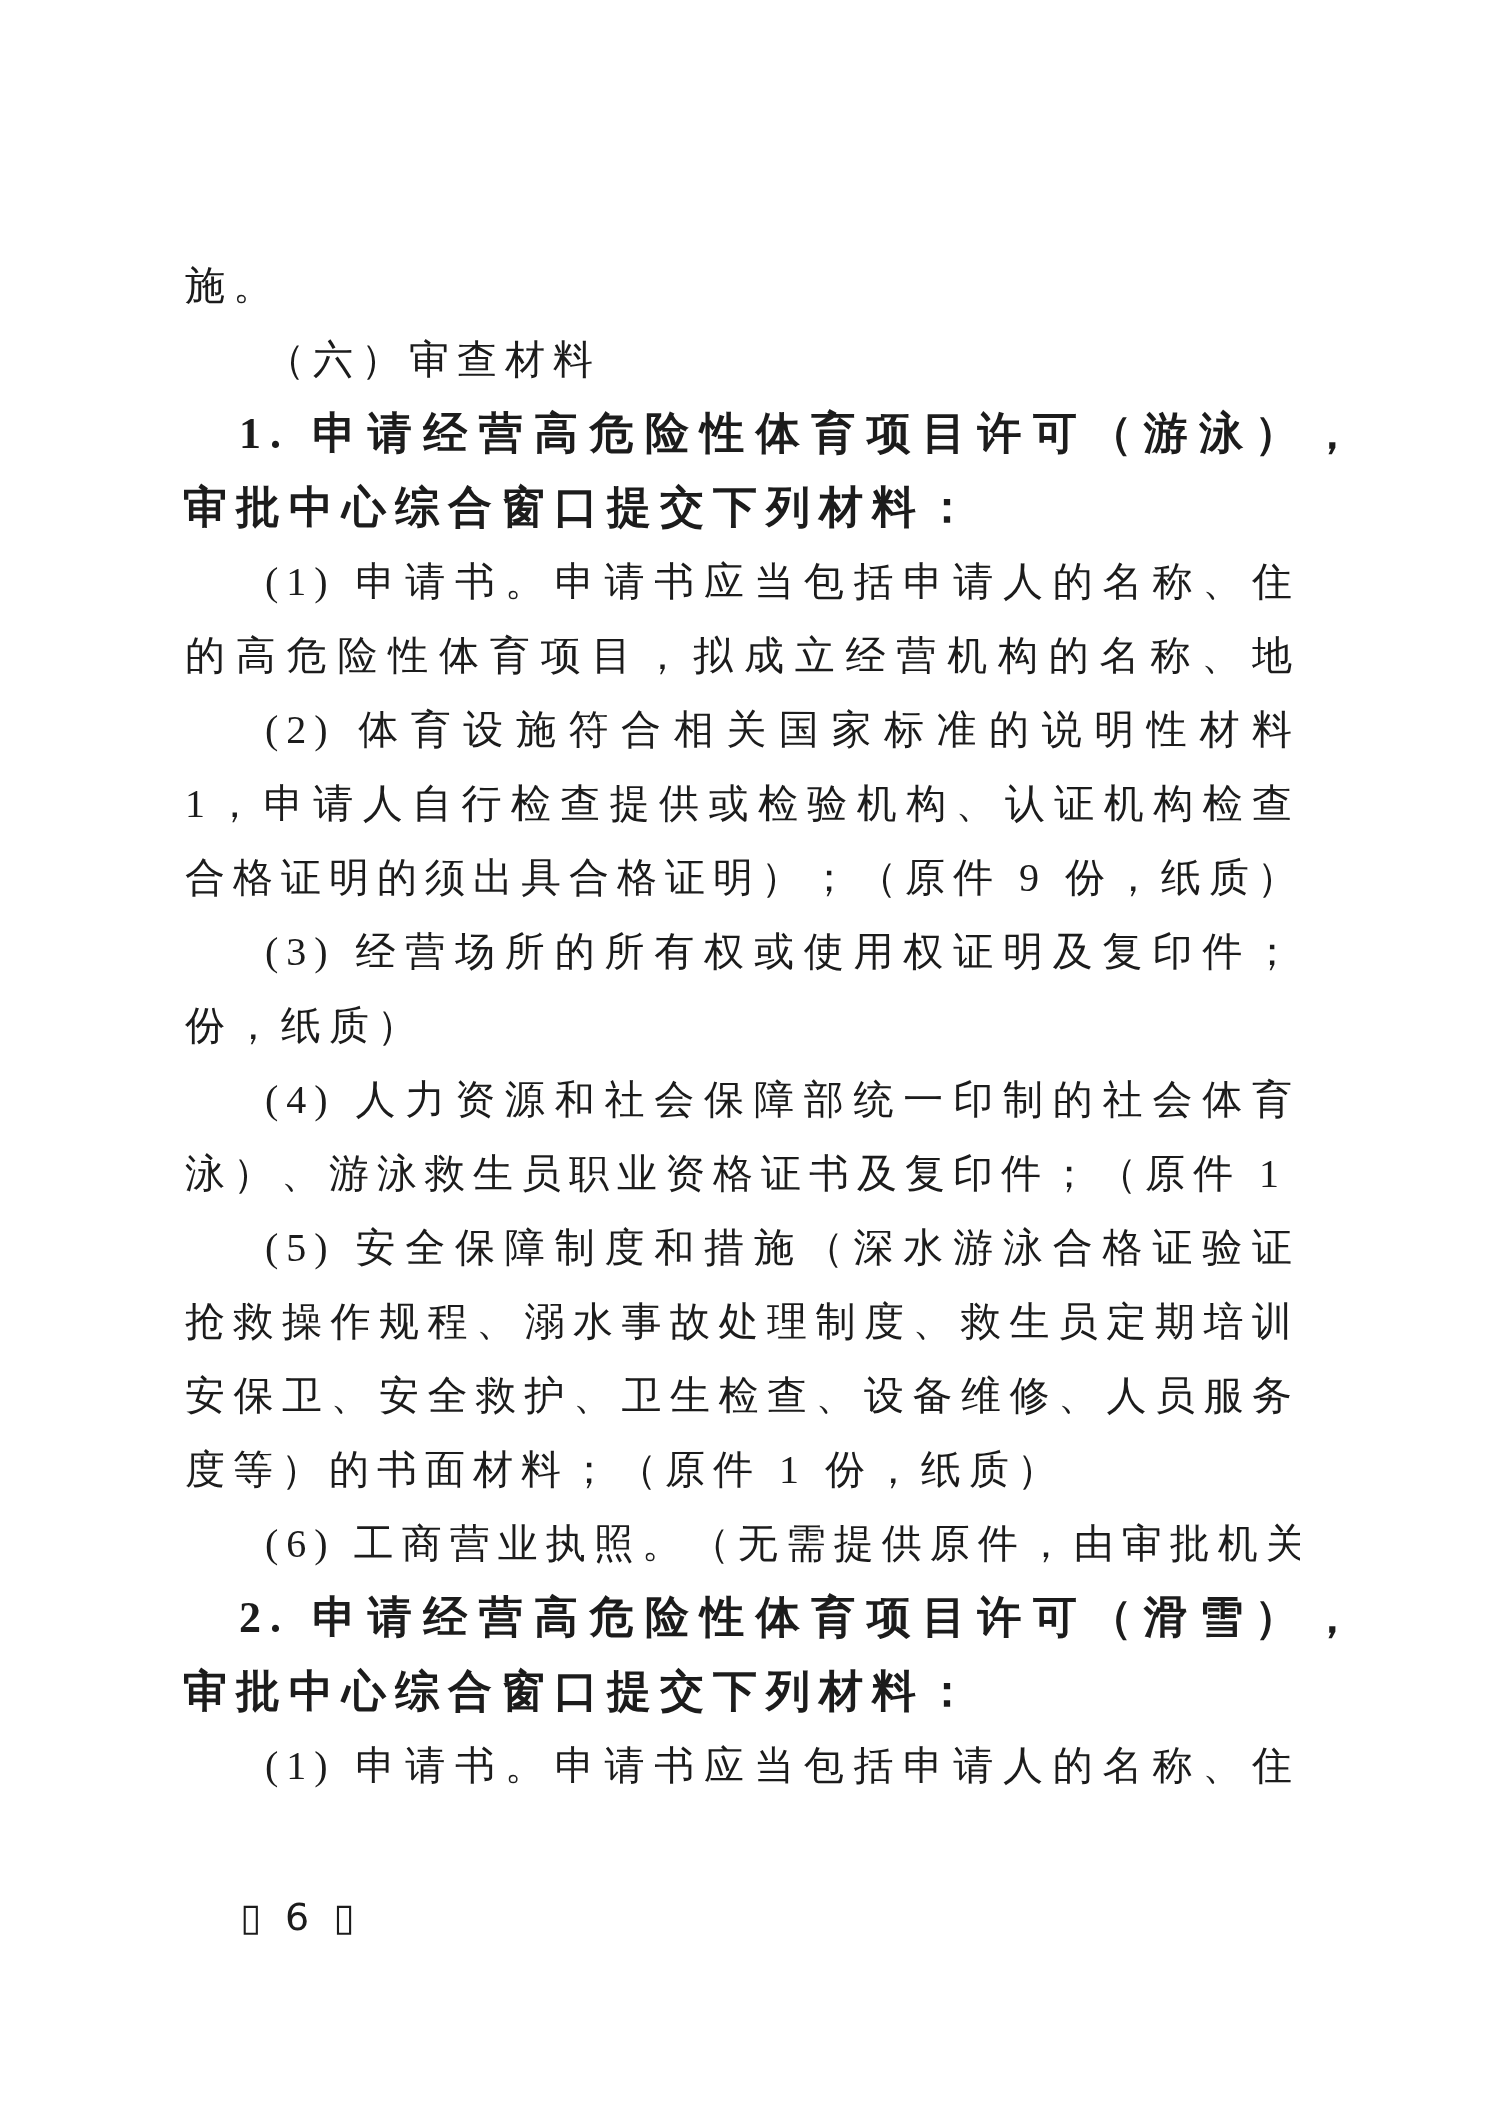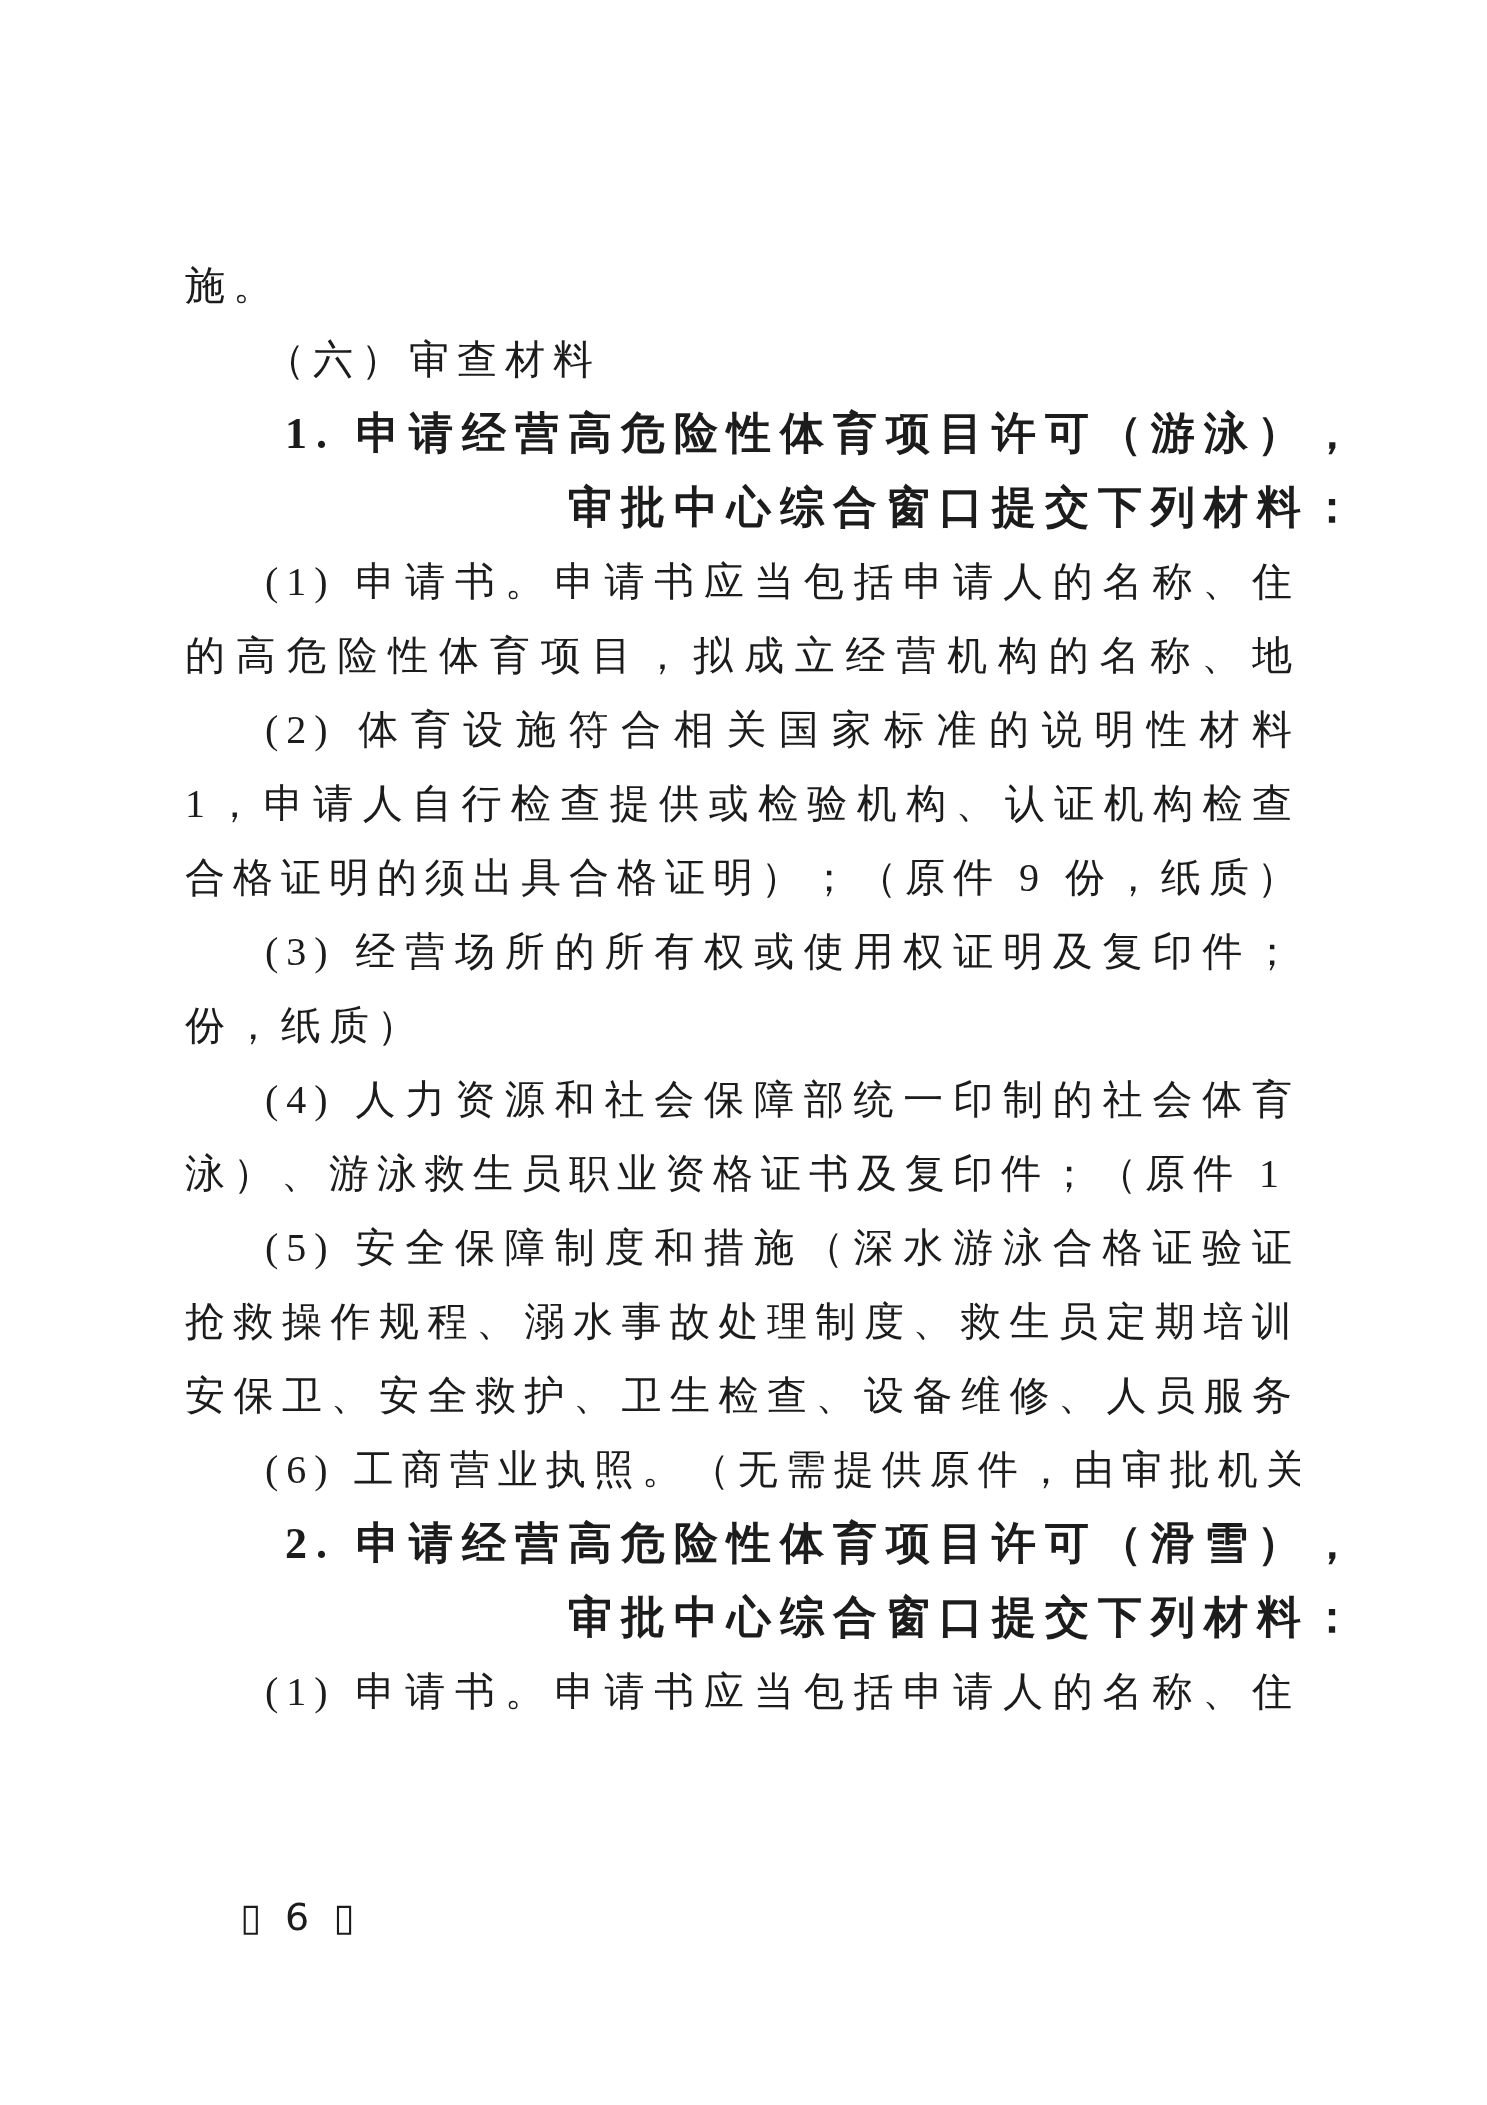--- a/index.html
+++ b/index.html
@@ -40,21 +40,20 @@
     text-justify: inter-character;
   }
   .line.indent   { text-indent: 80px; }
   .line.indent-sm{ text-indent: 56px; }
   .line.bold {
     font-weight: 700;
     font-size: 44px;
     letter-spacing: 9px;
     width: 1180px;
     margin-left: -2px;
-    text-align: right;
   }
   .footer {
     position: absolute;
     left: 240px;
     top: 1893px;
     height: 48px;
     line-height: 48px;
     font-size: 38px;
     letter-spacing: 6px;
     font-family: "DejaVu Sans", "Liberation Sans", sans-serif;
@@ -75,20 +74,21 @@
     <div class="line indent just">(2) 体育设施符合相关国家标准的说明性材料（详见附件</div>
     <div class="line just">1，申请人自行检查提供或检验机构、认证机构检查出具，需要</div>
     <div class="line">合格证明的须出具合格证明）；（原件 9 份，纸质）</div>
     <div class="line indent just">(3) 经营场所的所有权或使用权证明及复印件；（原件 1</div>
     <div class="line">份，纸质）</div>
     <div class="line indent just">(4) 人力资源和社会保障部统一印制的社会体育指导员（游</div>
     <div class="line">泳）、游泳救生员职业资格证书及复印件；（原件 1 份，纸质）</div>
     <div class="line indent just">(5) 安全保障制度和措施（深水游泳合格证验证制度、溺水</div>
     <div class="line just">抢救操作规程、溺水事故处理制度、救生员定期培训制度以及治</div>
     <div class="line just">安保卫、安全救护、卫生检查、设备维修、人员服务岗位责任制</div>
+    <div class="line">度等）的书面材料；（原件 1 份，纸质）</div>
     <div class="line indent">(6) 工商营业执照。（无需提供原件，由审批机关核查）</div>
     <div class="line indent-sm bold just">2. 申请经营高危险性体育项目许可（滑雪），应当向市行政</div>
     <div class="line bold">审批中心综合窗口提交下列材料：</div>
     <div class="line indent just">(1) 申请书。申请书应当包括申请人的名称、住所，拟经营</div>
   </div>
 
   <div class="footer">▯ 6 ▯</div>
 </div>
 
 </body></html>

